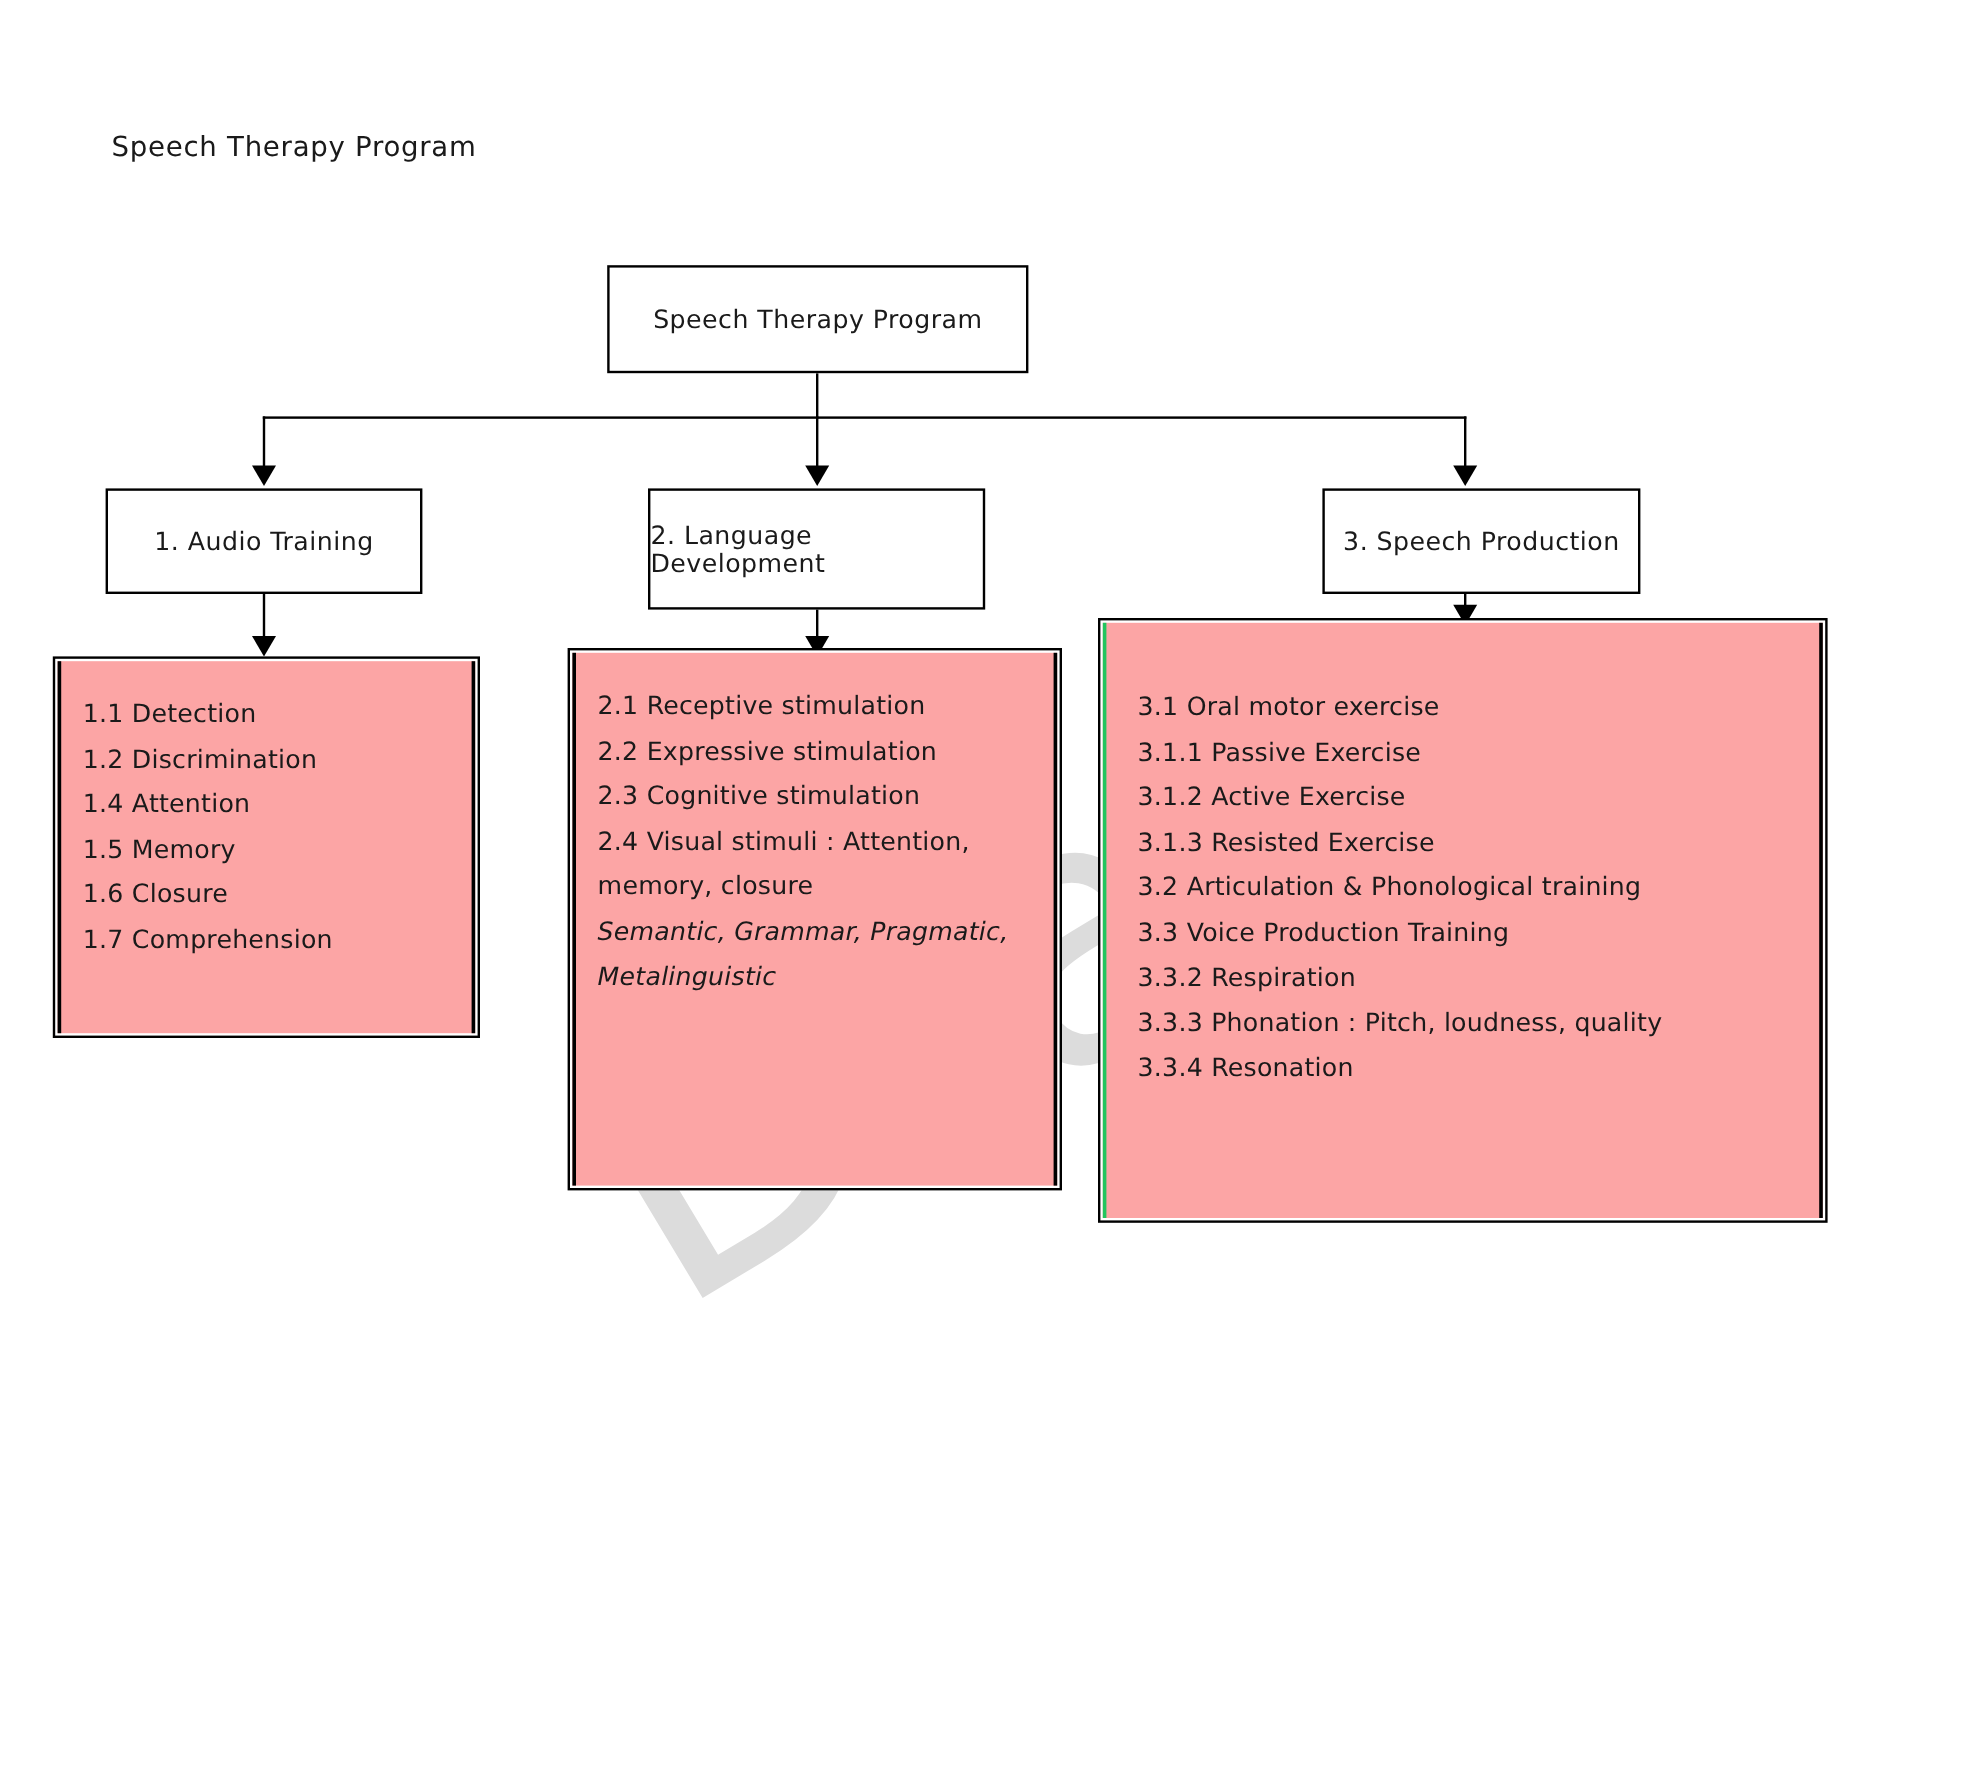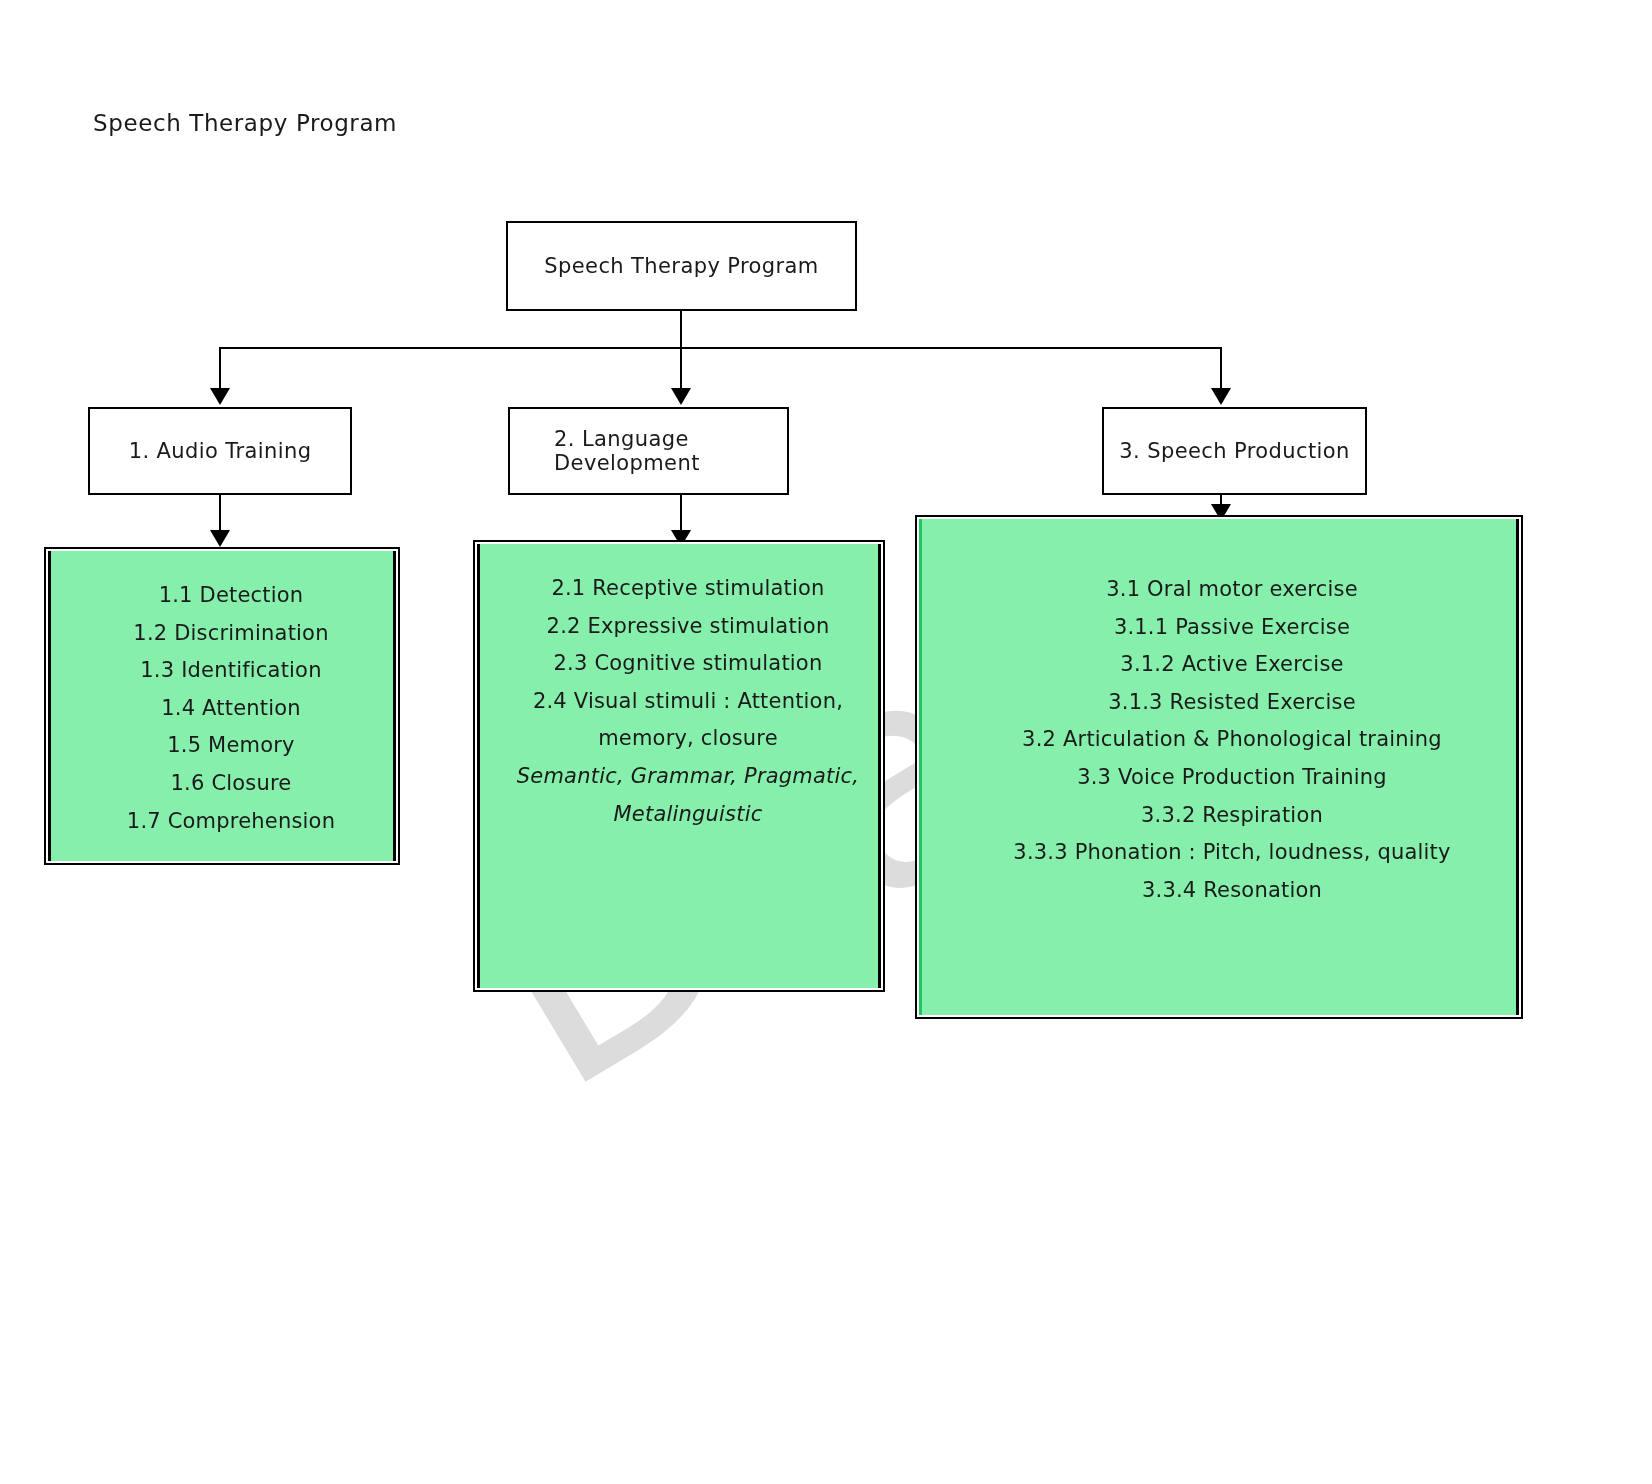--- a/index.html
+++ b/index.html
@@ -73,23 +73,22 @@
     background: #ffffff;
     padding: 2px;
     z-index: 4;
   }
   .listbox .inner {
     box-sizing: border-box;
     border-left: 3px solid #000000;
     border-right: 3px solid #000000;
     height: 100%;
     width: 100%;
-    background: #86efac;
+    background: #fca5a5;
     padding: 26px 0 20px 18px;
-    text-align: center;
   }
   .listbox.triple .inner {
     border-left: 3px solid #22c55e;
   }
   .listbox .line {
     font-size: 21px;
     color: #1a1a1a;
     line-height: 37.6px;
     white-space: nowrap;
     letter-spacing: 0.2px;
@@ -139,42 +138,41 @@
   <div class="conn vline" style="left:680px; top:347px; height:44px;"></div>
   <div class="arrow" style="left:671px; top:388px;"></div>
 
   <div class="conn vline" style="left:1220px; top:347px; height:44px;"></div>
   <div class="arrow" style="left:1211px; top:388px;"></div>
 
   <div class="node" style="left:88px; top:407px; width:264px; height:88px;">
     <span>1. Audio Training</span>
   </div>
 
-  <div class="node" style="left:508px; top:407px; width:281px; height:88px;padding-left:44px;">
+  <div class="node" style="left:540px; top:407px; width:281px; height:101px;">
     <span>2. Language Development</span>
   </div>
 
   <div class="node" style="left:1086px; top:407px; width:265px; height:88px;margin-left:16px;">
     <span>3. Speech Production</span>
   </div>
 
   <div class="conn vline" style="left:219px; top:495px; height:38px;"></div>
   <div class="arrow" style="left:210px; top:530px;"></div>
 
   <div class="conn vline" style="left:680px; top:495px; height:38px;"></div>
   <div class="arrow" style="left:671px; top:530px;"></div>
 
   <div class="conn vline" style="left:1220px; top:495px; height:22px;"></div>
   <div class="arrow" style="left:1211px; top:504px;"></div>
 
   <div class="listbox" style="left:44px; top:547px; width:356px; height:318px;">
     <div class="inner">
       <div class="line">1.1 Detection</div>
       <div class="line">1.2 Discrimination</div>
-      <div class="line">1.3 Identification</div>
       <div class="line">1.4 Attention</div>
       <div class="line">1.5 Memory</div>
       <div class="line">1.6 Closure</div>
       <div class="line">1.7 Comprehension</div>
     </div>
   </div>
 
   <div class="listbox" style="left:473px; top:540px; width:412px; height:452px;">
     <div class="inner">
       <div class="line">2.1 Receptive stimulation</div>

